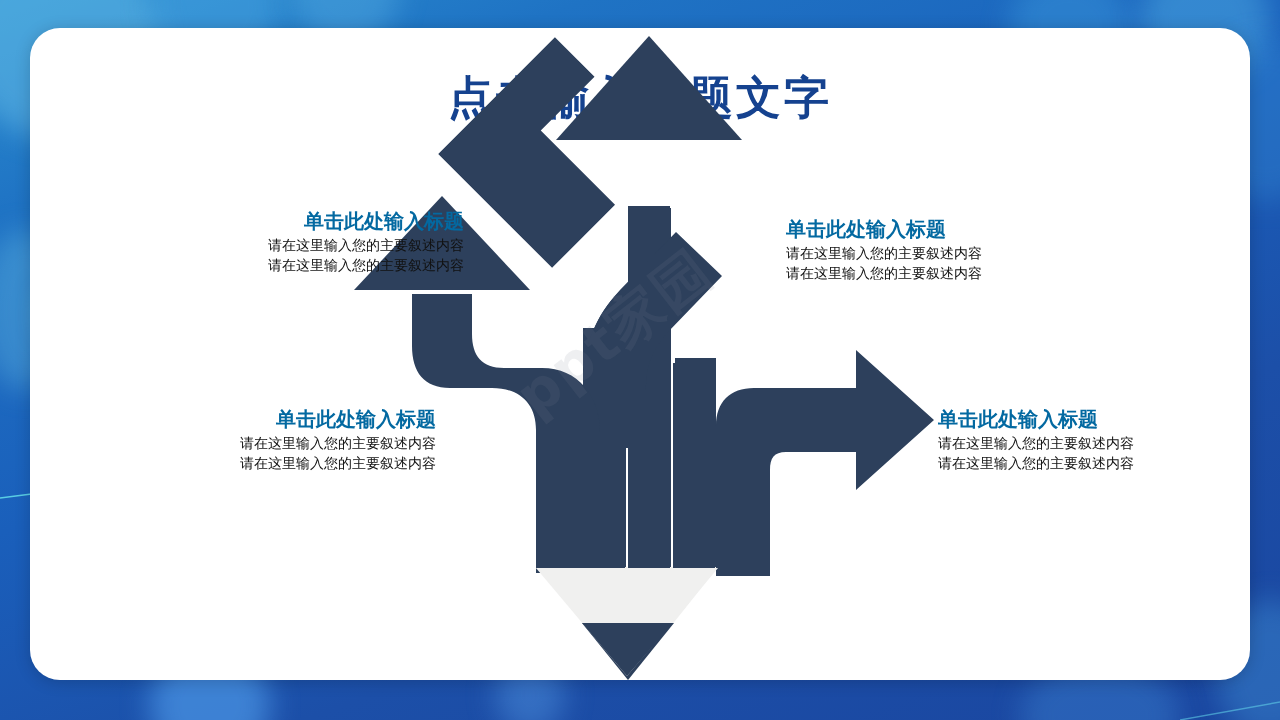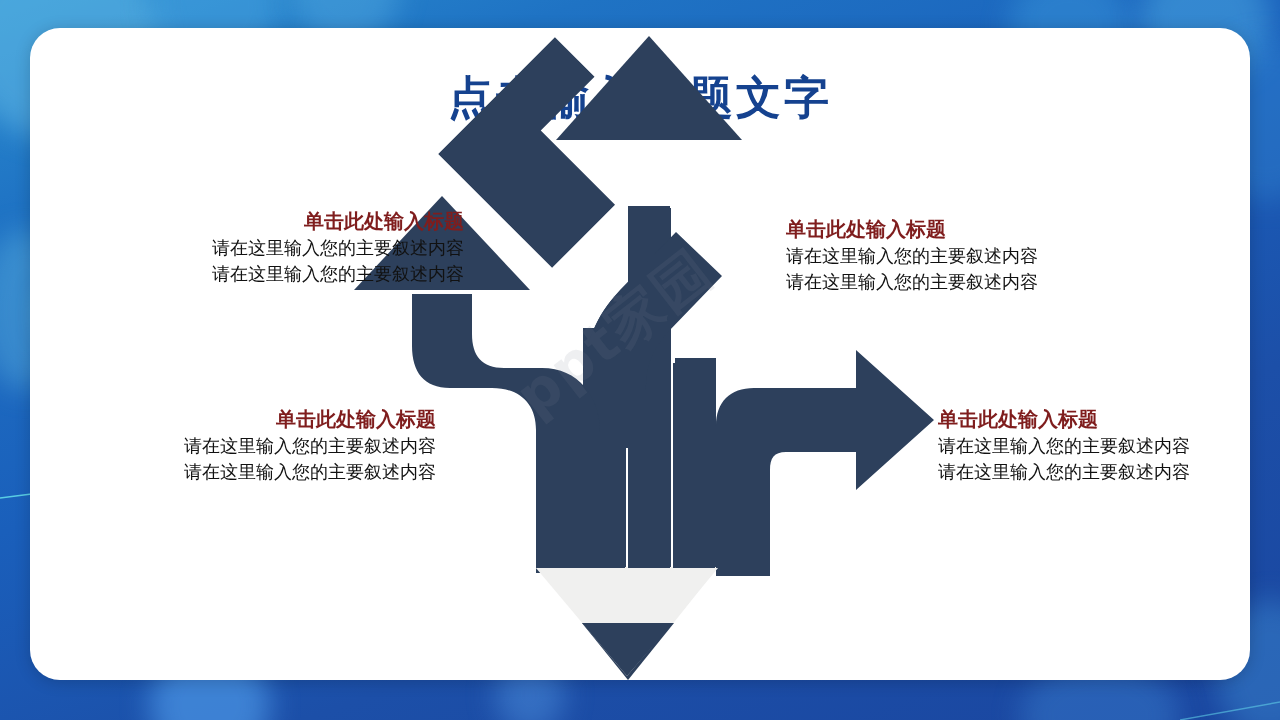--- a/index.html
+++ b/index.html
@@ -60,26 +60,26 @@
   }
 
   
   .block {
     position: absolute;
     width: 260px;
   }
   .block .heading {
     font-size: 20px;
     font-weight: bold;
-    color: #7f1d1d;
+    color: #0369a1;
     line-height: 1.35;
     white-space: nowrap;
   }
   .block .line {
-    font-size: 18px;
+    font-size: 14px;
     color: #111111;
     line-height: 1.45;
     white-space: nowrap;
   }
 
   #block-tl { left: 168px;  top: 180px; text-align: right; width: 266px; }
   #block-tr { left: 756px;  top: 188px; text-align: left;  width: 266px; }
   #block-bl { left: 140px;  top: 378px; text-align: right; width: 266px; }
   #block-br { left: 908px;  top: 378px; text-align: left;  width: 266px; }
 

